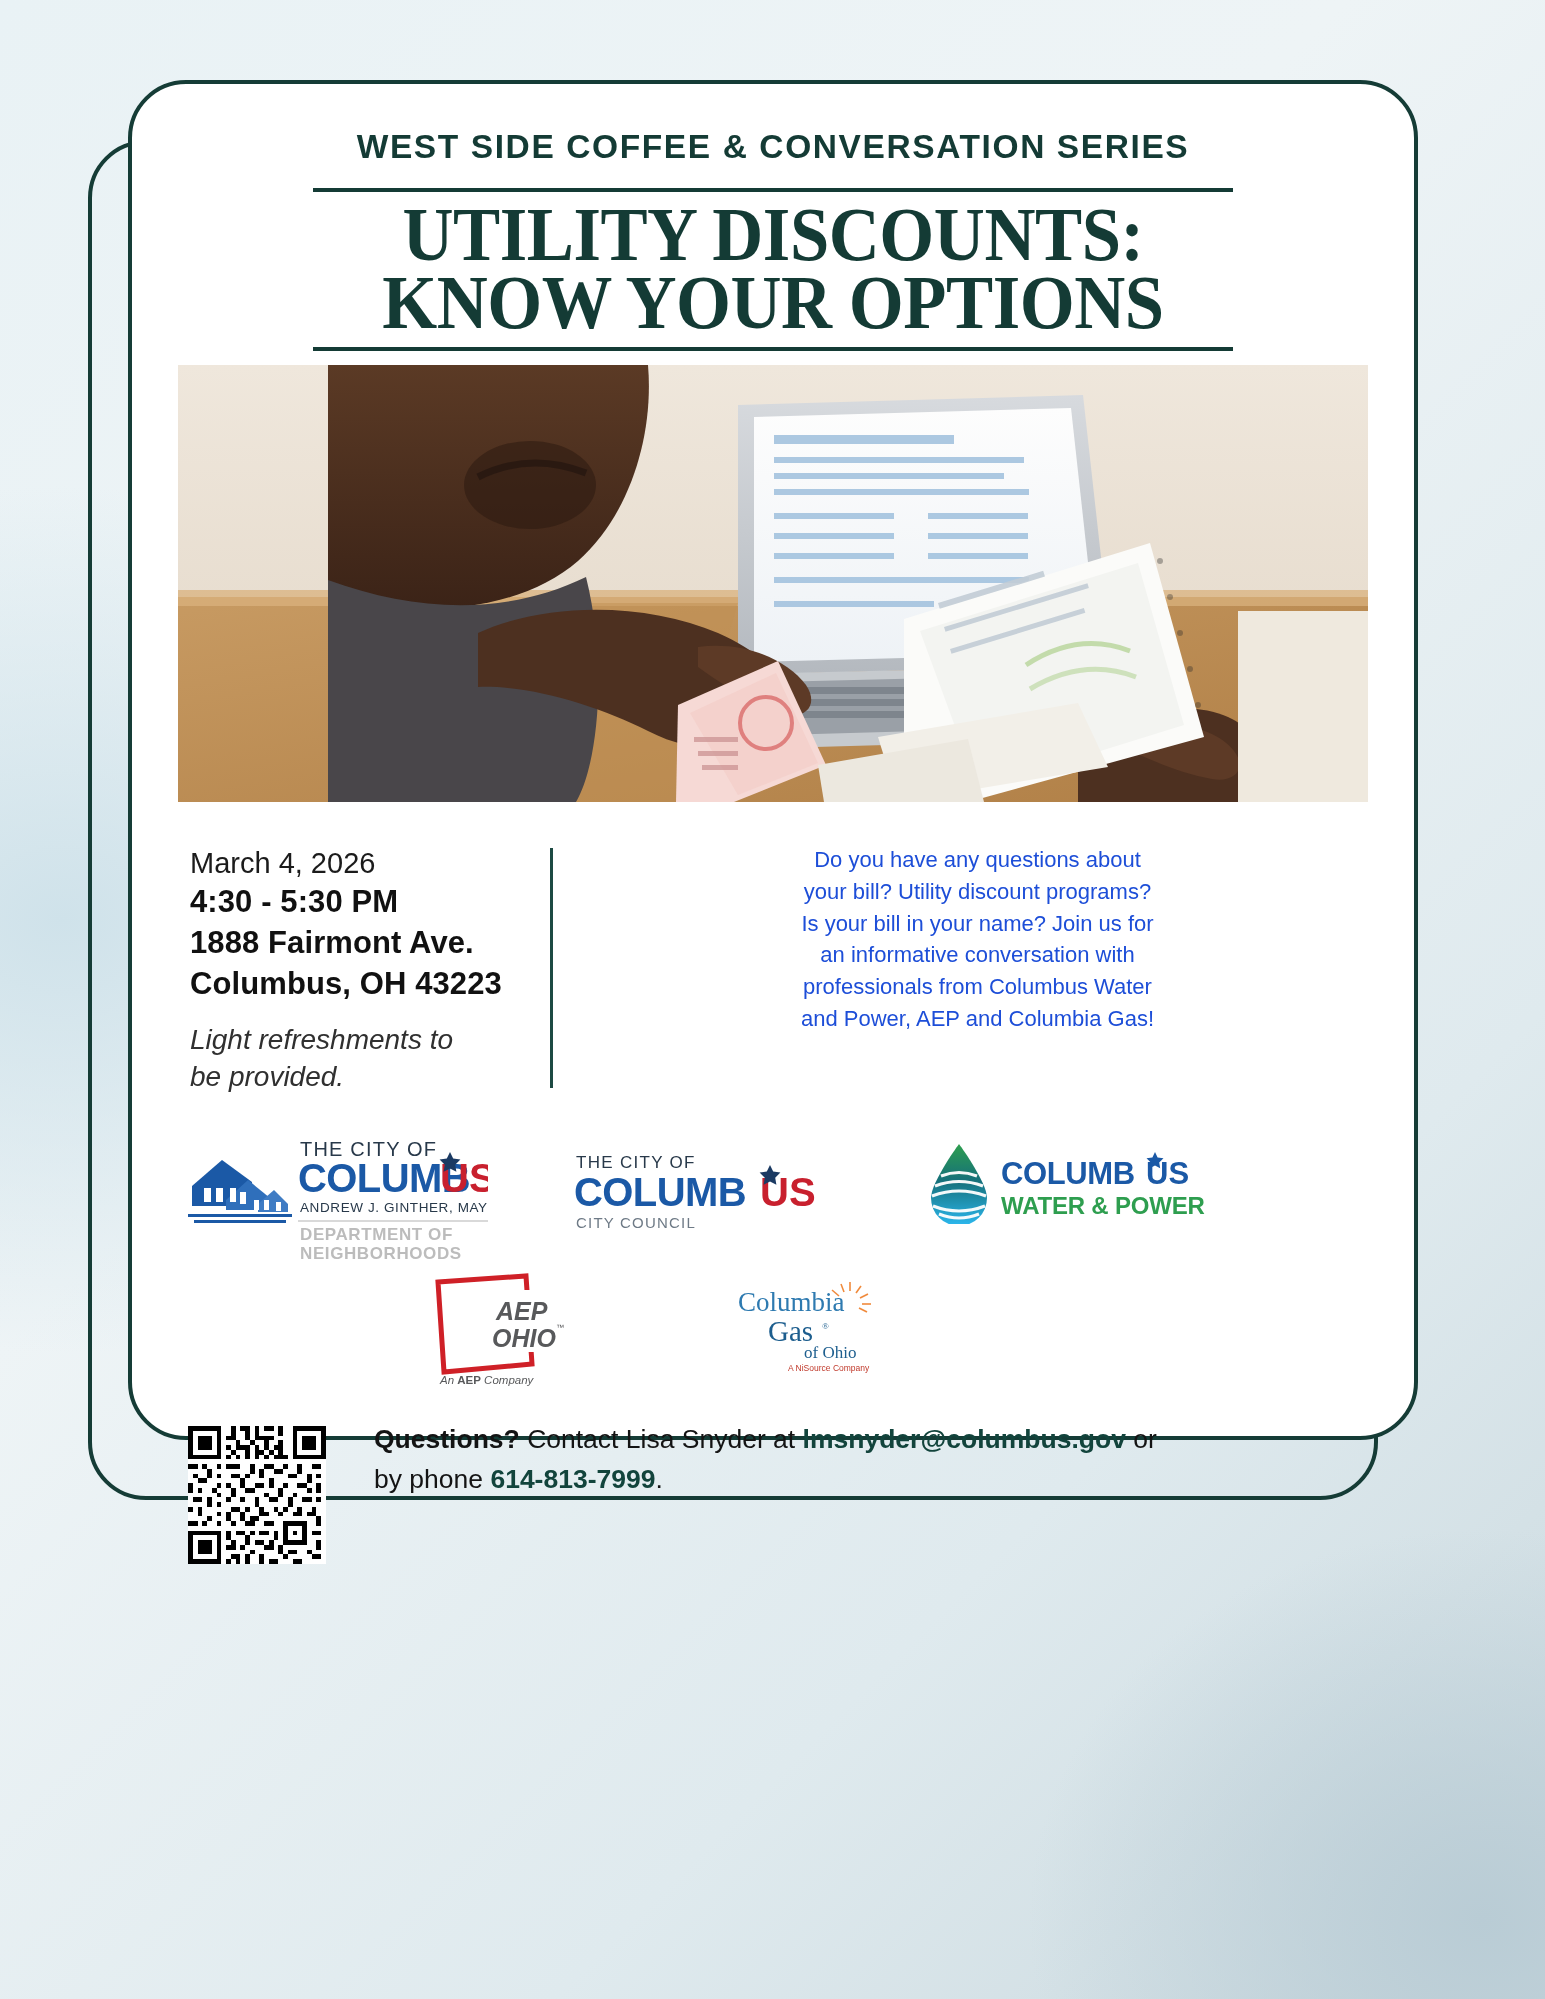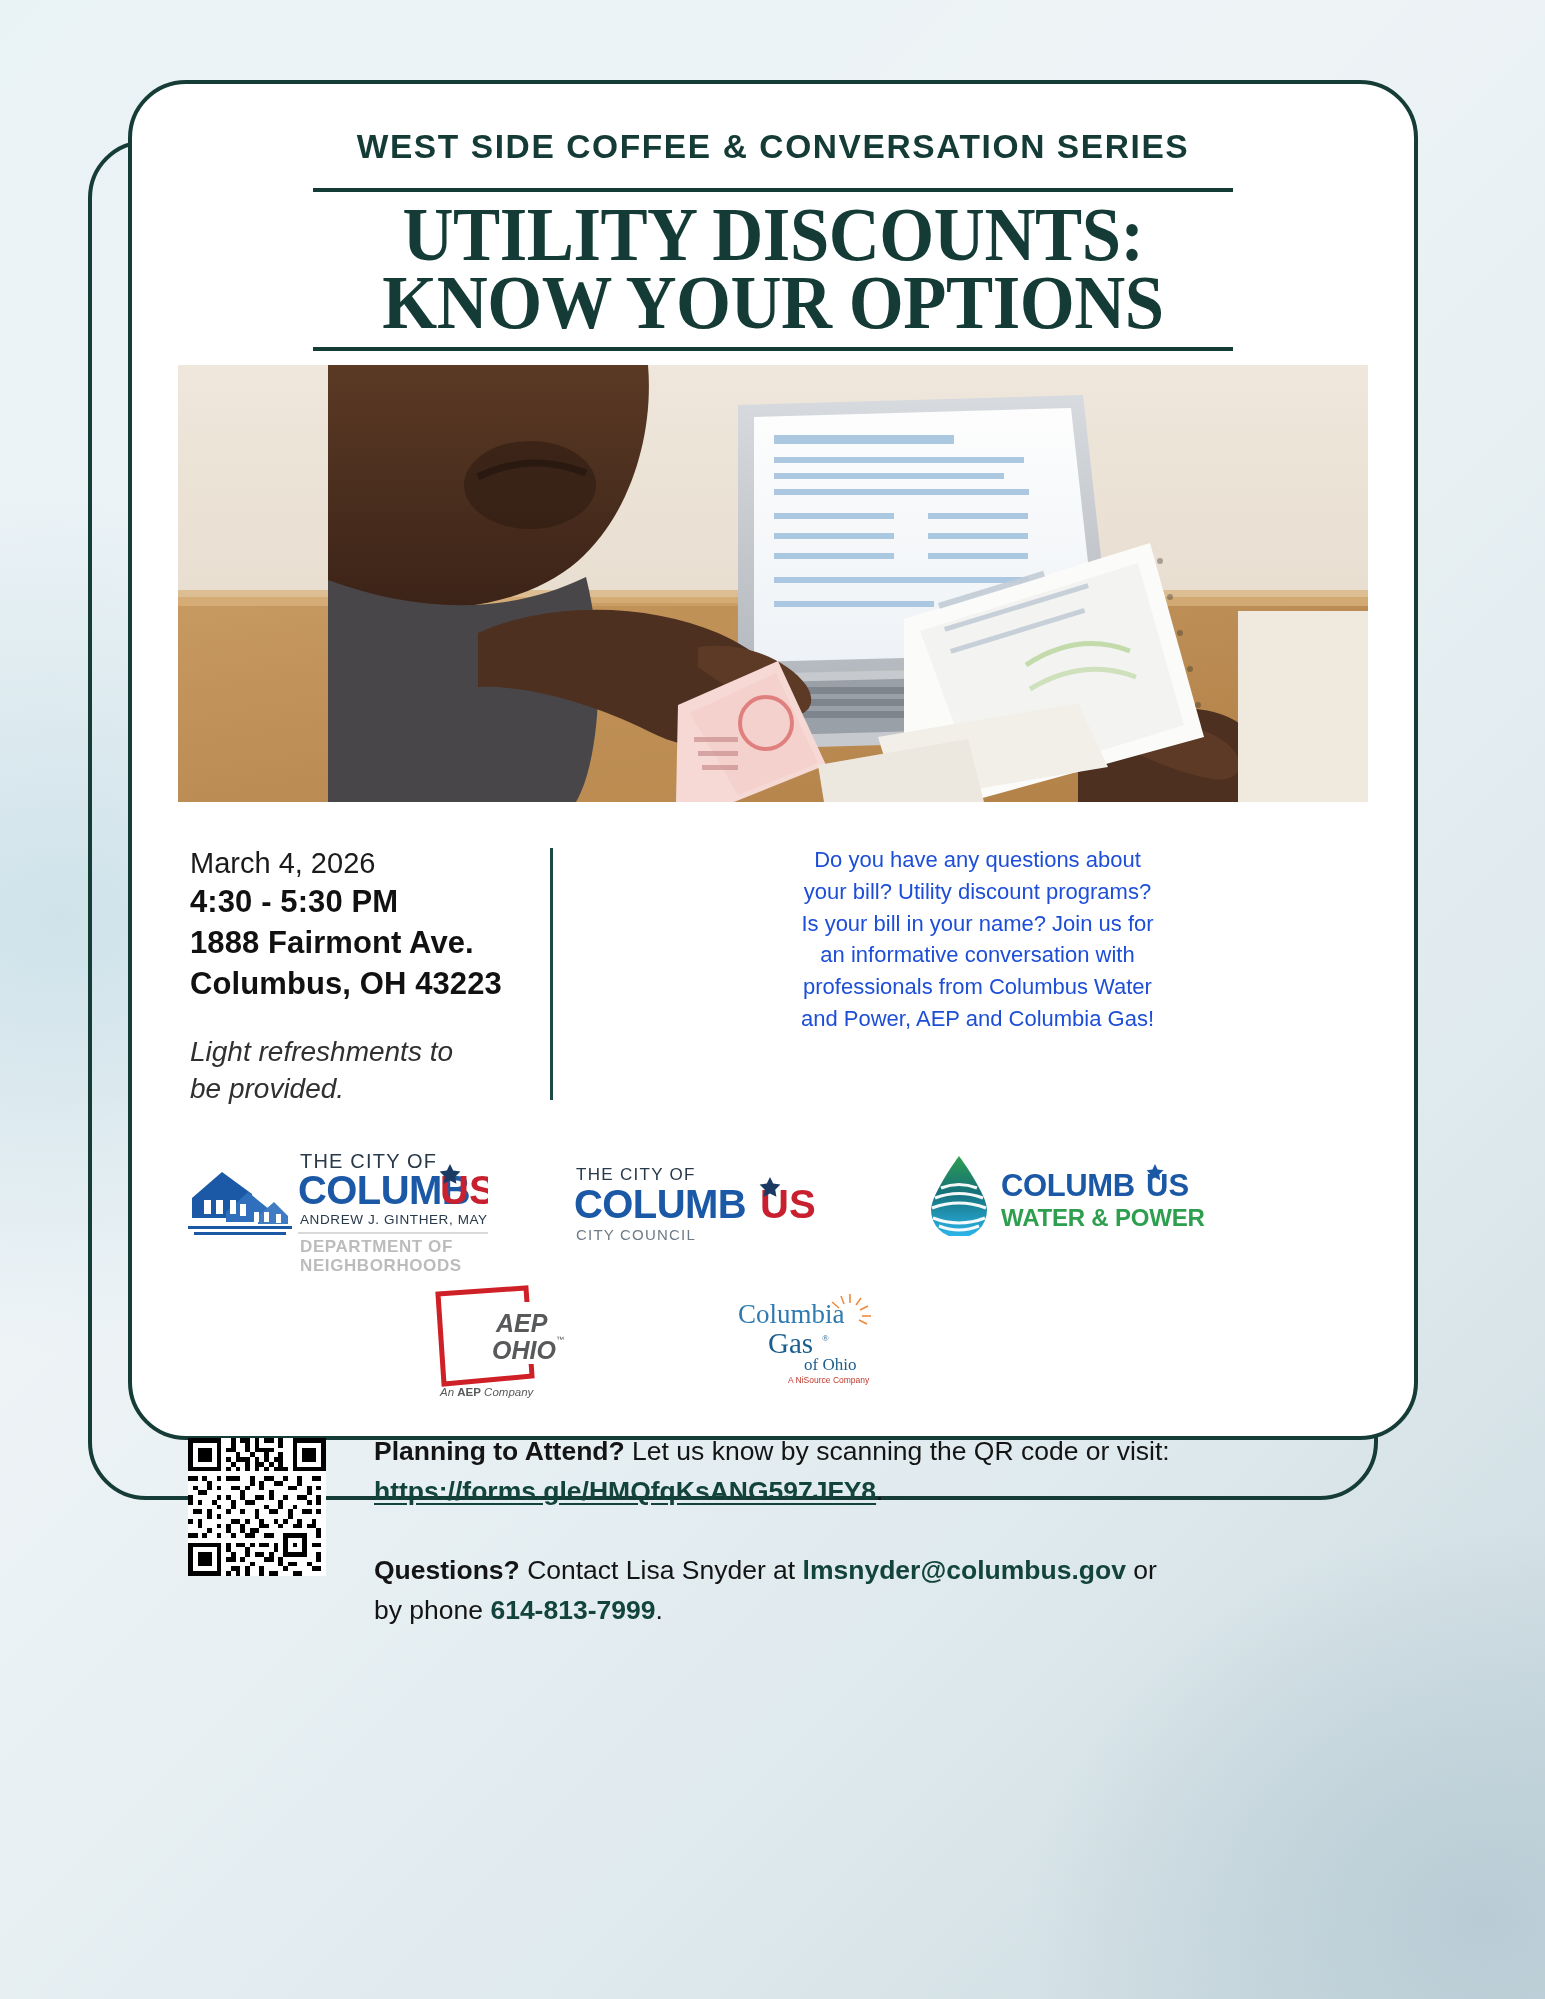--- a/index.html
+++ b/index.html
@@ -121,21 +121,21 @@
     font-weight: 400;
   }
   .detail-line {
     font-size: 31px;
     color: #111111;
     line-height: 1.32;
     font-weight: 700;
     letter-spacing: 0.1px;
   }
   .refresh {
-    margin-top: 28px;
+    margin-top: 16px;
     font-size: 28px;
     font-style: italic;
     color: #303030;
     line-height: 1.34;
     white-space: pre-line;
   }
 
   .body-copy {
     font-size: 22px;
     line-height: 1.45;
@@ -595,24 +595,20 @@
           <rect x="20" y="27" width="1" height="1"></rect>
             <rect x="22" y="28" width="2" height="1"></rect>
           <rect x="26" y="27" width="2" height="1"></rect>
           <rect x="8" y="28" width="1" height="1"></rect>
             <rect x="10" y="28" width="1" height="1"></rect>
         </g>
       </svg>
     </div>
 
     <div class="footer-text">
-      <div class="footer-p">
-        <span class="b">Planning to Attend?</span><span> Let us know by scanning the QR code or visit:</span><br>
-        <span class="link">https://forms.gle/HMQfqKsANG597JFY8</span><span>.</span>
-      </div>
       <div>
         <span class="b">Questions?</span><span> Contact Lisa Snyder at </span><span class="accent-bold">lmsnyder@columbus.gov</span><span> or</span><br>
         <span>by phone </span><span class="accent-bold">614-813-7999</span><span>.</span>
       </div>
     </div>
   </div>
 
 </div>
 
 </body></html>

